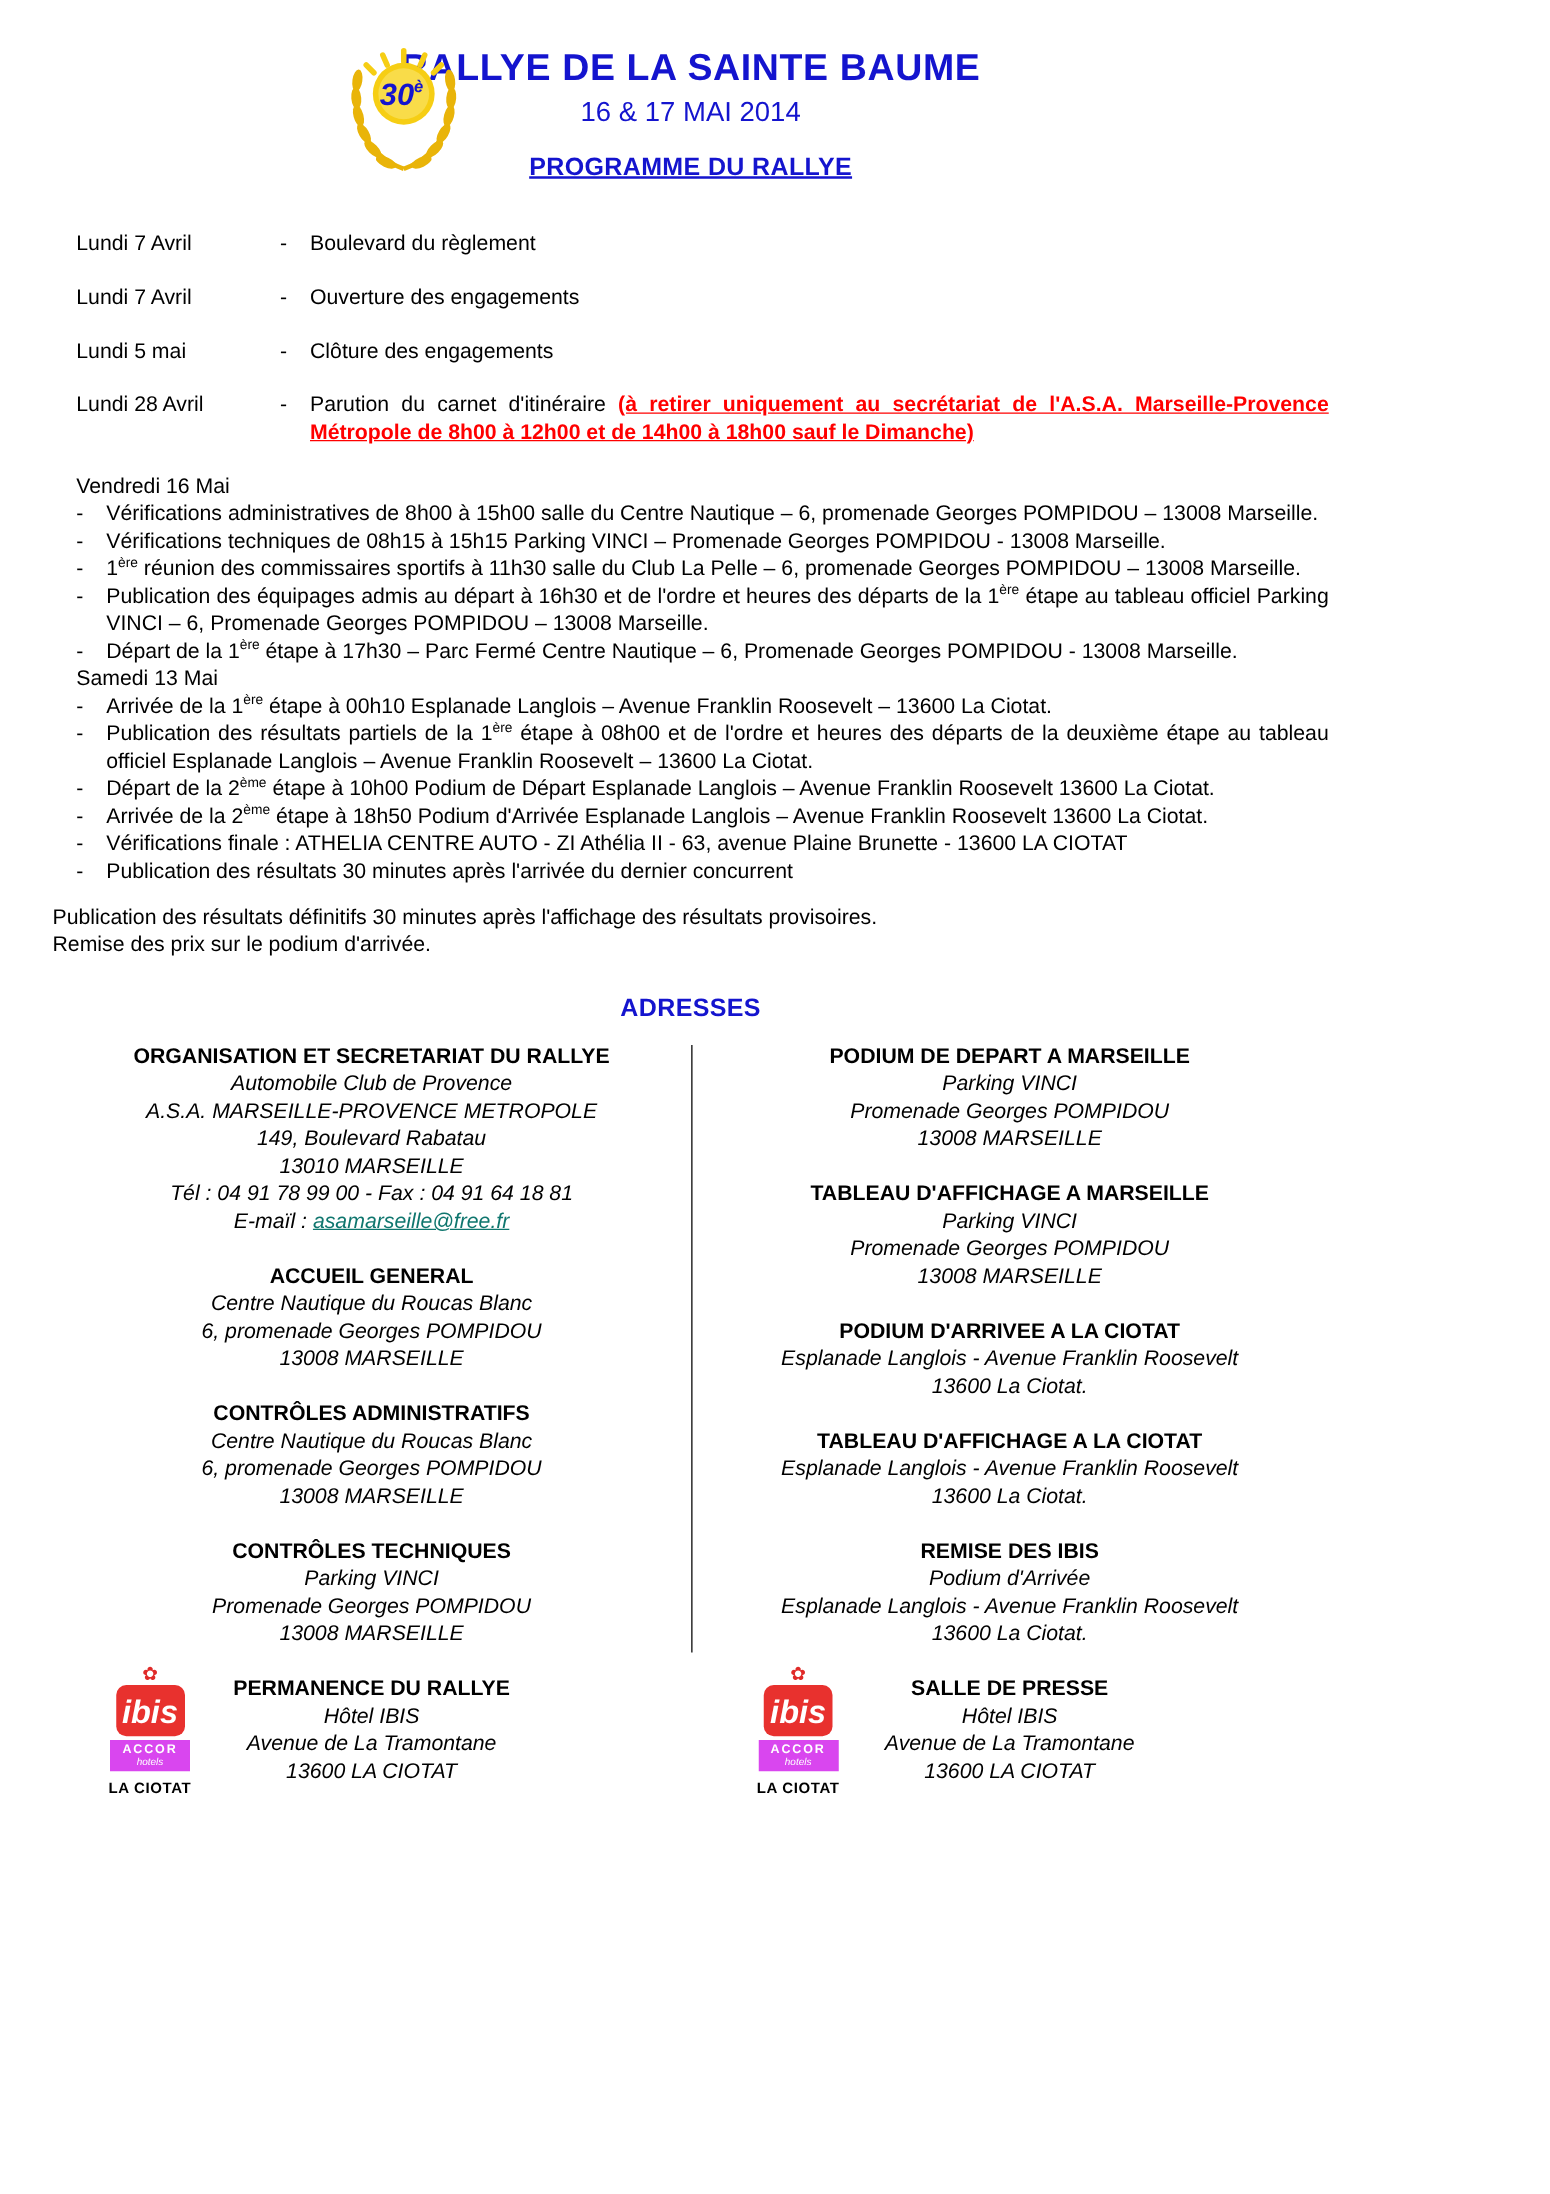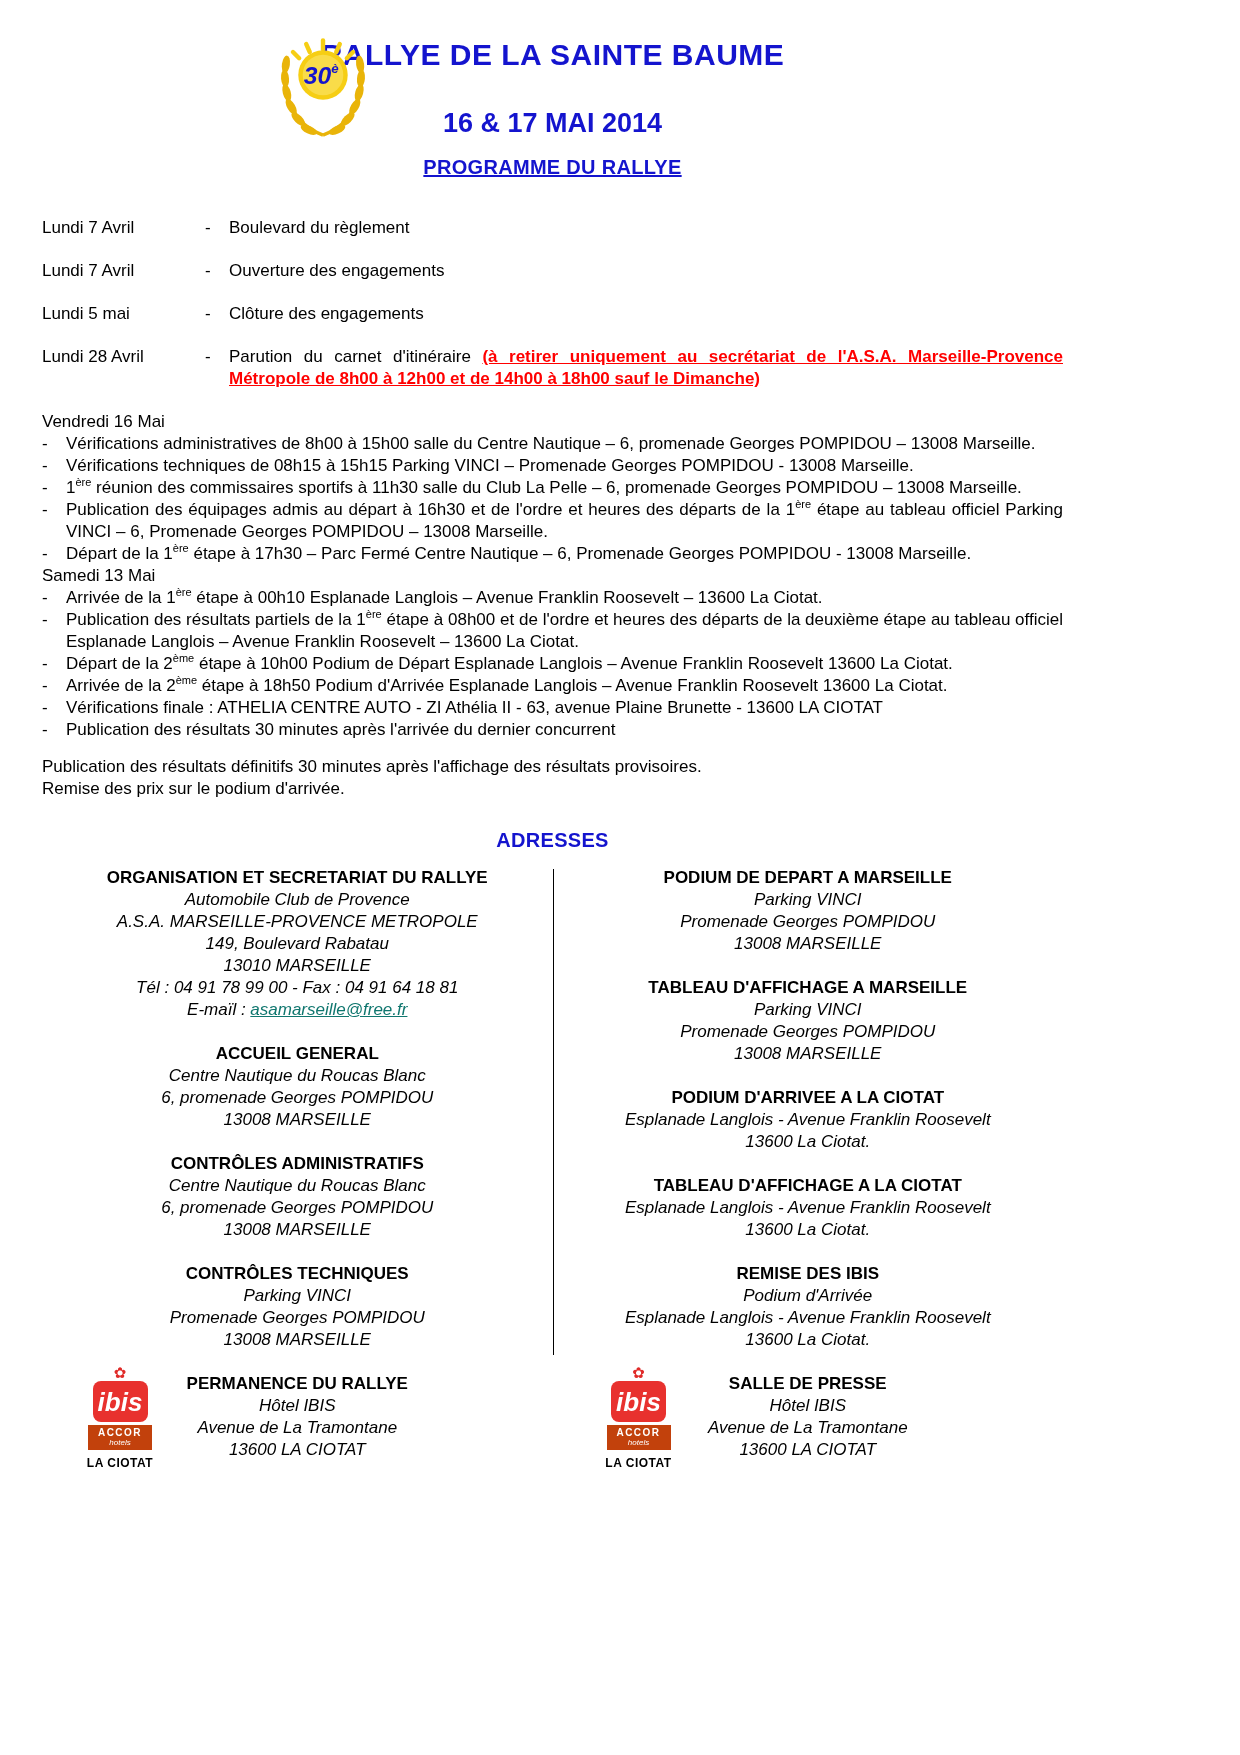--- a/index.html
+++ b/index.html
@@ -10,30 +10,30 @@
     font-size:17px; color:#000;
     position:relative; overflow:hidden;
   }
   .page { width:1240px; height:1755px; padding:36px 177px 0 42px; position:relative; }
 
   
   .doc-header { position:relative; text-align:center; }
   .badge { position:absolute; left:228px; top:-2px; width:106px; height:112px; }
   .badge svg { width:100%; height:100%; }
   .title-main  { color:var(--blue); font-size:30px; font-weight:bold; line-height:37px; letter-spacing:0.5px; }
-  .title-dates { color:var(--blue); font-size:27px; font-weight:bold; line-height:34px;margin-top:33px; }
+  .title-dates { color:var(--blue); font-size:22px; font-weight:normal; line-height:34px; }
   .program-heading {
     display:inline-block; margin-top:16px;
     color:var(--blue); font-size:20px; font-weight:bold;
     text-decoration:underline; letter-spacing:0.3px;
   }
 
   
   .sched { margin-top:38px; }
-  .sched-row { display:flex; margin-bottom:21px; }
+  .sched-row { display:flex; margin-bottom:21px;margin-left:19px; }
   .sched-row.tight { margin-bottom:0;flex-direction:column; }
   .sched-date { width:163px; flex:none; line-height:22px; }
   .sched-items { flex:1; min-width:0; }
   .sched-item { display:flex; }
   .dash { width:24px; flex:none; line-height:22px; }
   .sched-text { flex:1; min-width:0; text-align:justify; line-height:22px; }
   .seg-normal { }
   sup.seg-sup { font-size:11px; line-height:0; vertical-align:super; }
   .seg-red { color:var(--red); font-weight:bold; text-decoration:underline; }
 
@@ -53,21 +53,21 @@
   
   .ibis-logo { position:absolute; top:-8px; width:84px; text-align:center; }
   .addr-col-left  .ibis-logo { left:36px; }
   .addr-col-right .ibis-logo { left:44px; }
   .ibis-flower { color:#E02A28; font-size:15px; line-height:15px; }
   .ibis-square {
     margin:1px auto 0; width:55px; height:41px; background:#E8312E; border-radius:8px;
     color:#fff; font-weight:bold; font-style:italic; font-size:26px;
     display:flex; align-items:center; justify-content:center;
   }
-  .accor-box { margin:3px auto 0; width:64px; background:#c2410c; color:#fff; padding:2px 0 3px; }
+  .accor-box { margin:3px auto 0; width:64px; background:#d946ef; color:#fff; padding:2px 0 3px; }
   .accor-top { font-size:10px; font-weight:bold; letter-spacing:1.5px; line-height:11px; }
   .accor-sub { font-size:8px; font-style:italic; line-height:9px; }
   .ibis-city { font-size:12px; font-weight:bold; margin-top:2px; letter-spacing:0.5px; }
 </style>
 </head>
 <body>
 
 <div class="page">
 
   <header class="doc-header">

